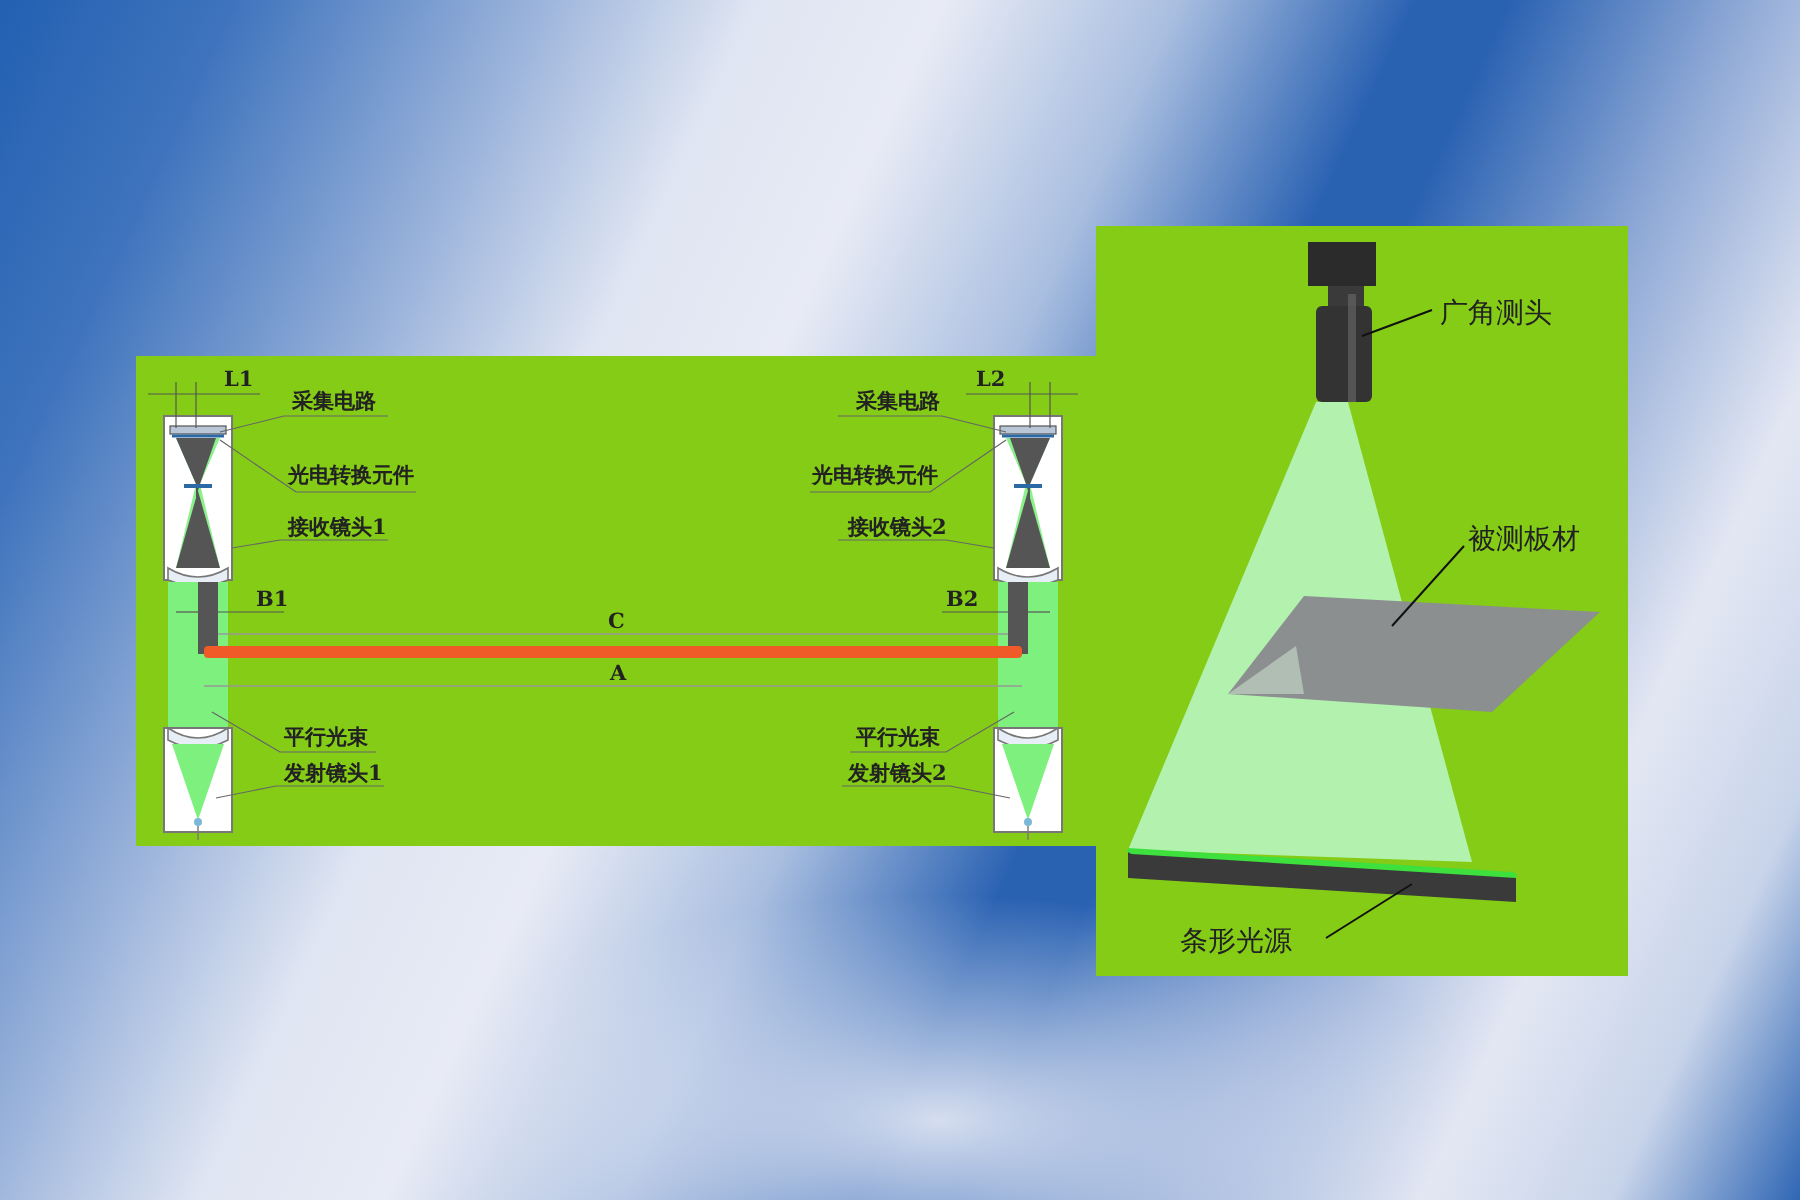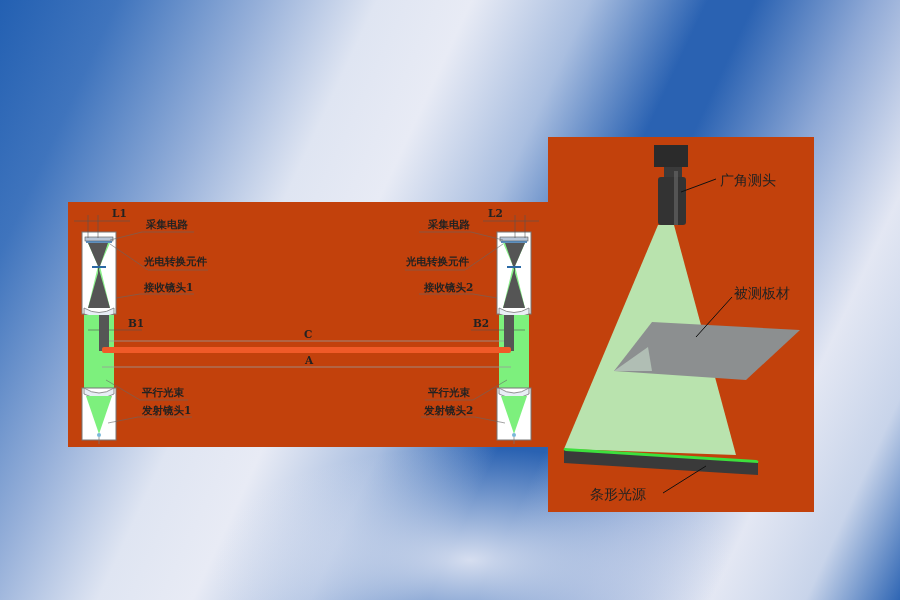--- a/index.html
+++ b/index.html
@@ -7,21 +7,21 @@
     font-family:"DejaVu Serif","Liberation Serif",serif;
     background:
       linear-gradient(115deg,
         #2360b2 0%, #3f74bd 10%, #95afd9 22%, #dfe5f2 32%, #e8ebf5 40%,
         #a9bee0 50%, #2a62b2 60%, #2a62b2 64%, #8fa9d6 74%, #e3e7f3 84%, #c8d4ea 92%, #2f66b4 100%);
   }
   .bg-overlay{position:absolute;inset:0;
     background:radial-gradient(ellipse 380px 160px at 470px 560px, rgba(232,235,246,0.9), rgba(232,235,246,0) 70%),
                radial-gradient(ellipse 260px 200px at 150px 80px, rgba(232,235,246,0.0), rgba(232,235,246,0) 70%);
     pointer-events:none;}
-  .panel{position:absolute;background:#c2410c;margin-top:24px;}
+  .panel{position:absolute;background:#84cc16;}
   #left-panel{left:68px;top:178px;width:523px;height:245px;}
   #right-panel{left:548px;top:113px;width:266px;height:375px;}
   svg text{font-family:"DejaVu Serif","Liberation Serif",serif;}
   .lbl{font-size:10.5px;font-weight:bold;fill:#222;}
   .lbl-r{font-size:14px;fill:#222;}
 </style>
 </head>
 <body>
 
 <div class="bg-overlay"></div>

